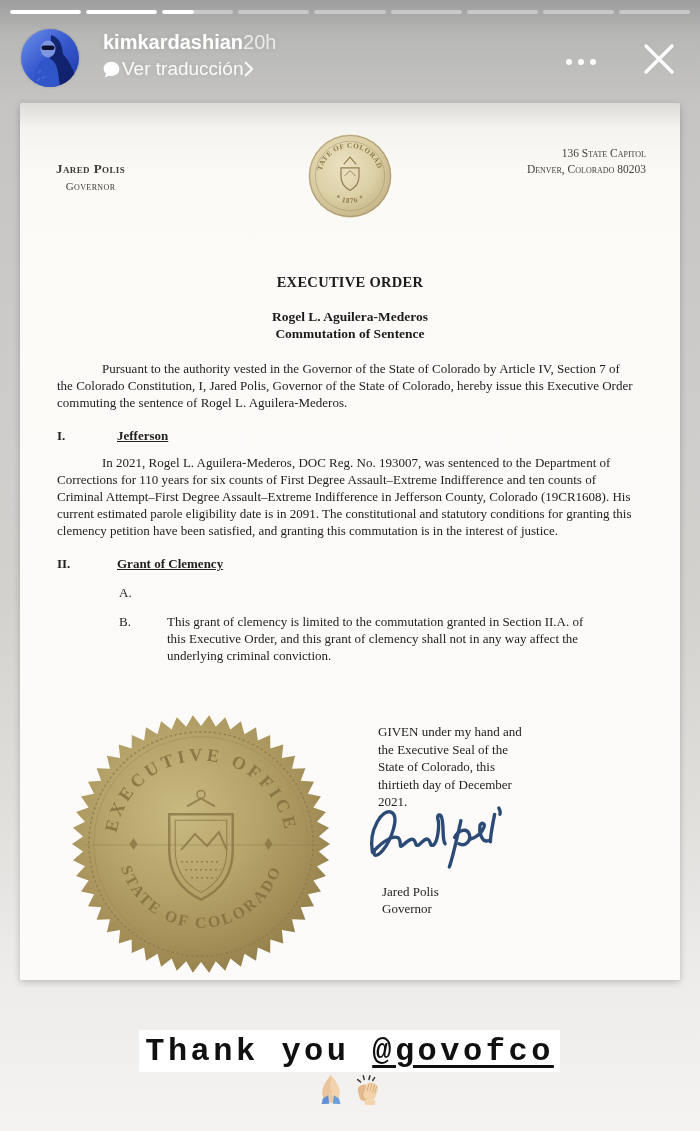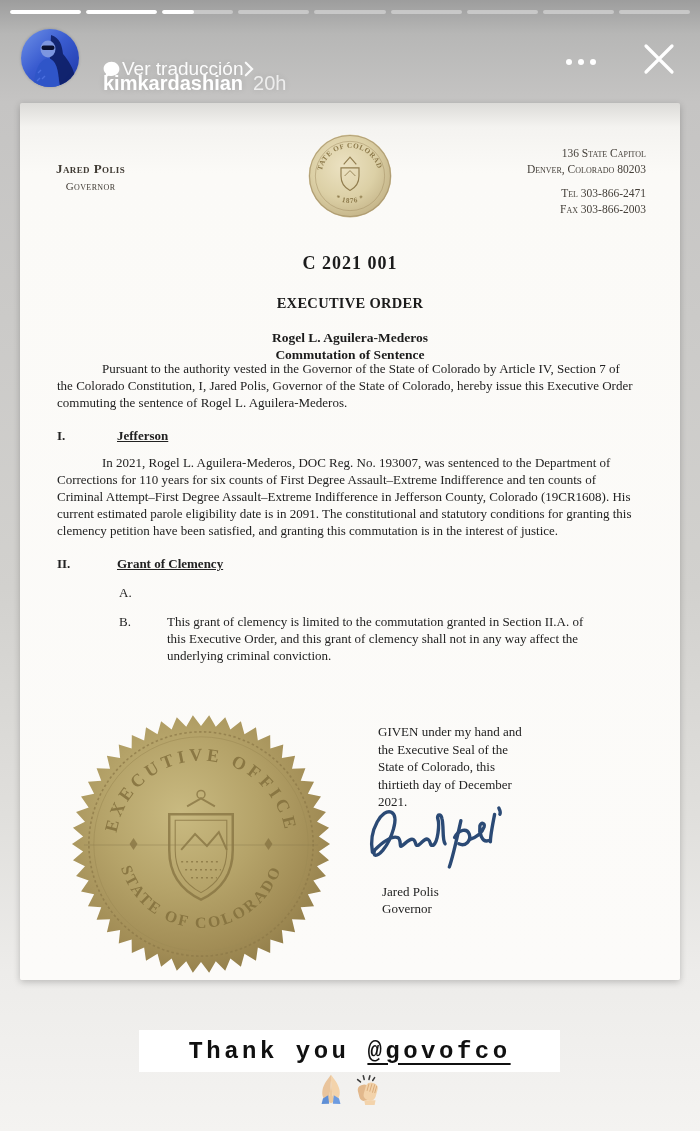--- a/index.html
+++ b/index.html
@@ -7,21 +7,21 @@
     position:relative;width:700px;height:1131px;overflow:hidden;
     background:linear-gradient(180deg,#9d9d9d 0%,#b7b7b6 3%,#c5c4c3 9%,#cbcac8 28%,#d2d1ce 52%,#e0dfdc 72%,#edecea 86%,#f4f3f1 100%);
     font-family:"Liberation Sans",sans-serif;
   }
   
   .progress-row{position:absolute;top:10px;left:10px;right:10px;height:4px;display:flex;gap:5px;}
   .seg{flex:1;background:rgba(255,255,255,0.38);border-radius:2px;overflow:hidden;}
   .seg i{display:block;height:100%;background:#fff;border-radius:2px;}
   .avatar{position:absolute;left:21px;top:29px;width:58px;height:58px;border-radius:50%;overflow:hidden;
     background:linear-gradient(135deg,#6f92e8 0%,#3a5cd0 45%,#1d37a8 100%);box-shadow:0 0 3px rgba(0,0,0,.2);}
-  .user-row{position:absolute;left:103px;top:31px;display:flex;align-items:baseline;gap:10px;text-shadow:0 0 6px rgba(0,0,0,.12);margin-top:41px;}
+  .user-row{position:absolute;left:103px;top:31px;display:flex;align-items:baseline;text-shadow:0 0 6px rgba(0,0,0,.12);}
   .username{color:#fff;font-size:20px;font-weight:700;}
   .timestamp{color:rgba(255,255,255,.75);font-size:20px;}
   .translation-row{position:absolute;left:101px;top:58px;display:flex;align-items:center;
     color:rgba(255,255,255,.95);font-size:19px;text-shadow:0 0 6px rgba(0,0,0,.12);}
   .more-dots{position:absolute;left:566px;top:58px;display:flex;gap:6px;align-items:center;height:8px;}
   .more-dots i{width:6px;height:6px;border-radius:50%;background:#fff;display:block;}
   .close-btn{position:absolute;left:641px;top:41px;width:36px;height:36px;}
   
   .page{position:absolute;left:20px;top:103px;width:660px;height:877px;border-radius:2px;
     background:linear-gradient(180deg,#dcdbd8 0,#f4f3f0 24px,#fbfaf7 70px,#fcfbf9 100%);
@@ -46,21 +46,21 @@
   .clemency-item{display:flex;margin-top:12px;}
   .item-label{margin-left:62px;width:48px;}
   .item-text{width:435px;}
   .exec-seal{position:absolute;left:50px;top:610px;width:262px;height:262px;}
   .given-block{position:absolute;left:358px;top:620px;width:158px;font-size:13px;line-height:17.5px;color:#222;}
   .signature{position:absolute;left:344px;top:694px;width:158px;height:80px;}
   .signer{position:absolute;left:362px;top:780px;font-size:13px;line-height:17px;color:#222;}
   
   .sticker{position:absolute;left:139px;top:1030px;width:421px;height:42px;background:#fff;
     display:flex;align-items:center;justify-content:center;}
-  .sticker-text{font-family:"Liberation Mono","DejaVu Sans Mono",monospace;font-weight:700;font-size:24px;letter-spacing:3.5px;color:#101010;white-space:nowrap;}
+  .sticker-text{font-family:"Liberation Mono","DejaVu Sans Mono",monospace;font-weight:700;font-size:32px;letter-spacing:3.5px;color:#101010;white-space:nowrap;}
   .mention{text-decoration:underline;text-underline-offset:5px;}
   .emoji-row{position:absolute;left:139px;top:1072px;width:421px;display:flex;justify-content:center;gap:3px;}
   .emoji-row svg{width:34px;height:34px;}
 </style>
 </head>
 <body>
 
 <div class="stage">
 
   <div class="progress-row">
@@ -159,28 +159,23 @@
       <g stroke="#917d4e" fill="none" stroke-width="1.3">
         <path d="M40,41 h20 v9 c0,8 -4,13 -10,16 c-6,-3 -10,-8 -10,-16 z"></path>
         <path d="M43,37 l7,-8 l7,8"></path>
         <path d="M44,50 l6,-6 l6,6" stroke-width="1"></path>
       </g>
     </svg>
 
     <div class="lh-right">
       <div>136 State Capitol</div>
       <div>Denver, Colorado 80203</div>
-      <div class="lh-contact">
-        <div>Tel 303-866-2471</div>
-        <div>Fax 303-866-2003</div>
-      </div>
     </div>
 
     <div class="title-block">
-      <div class="order-number">C 2021 001</div>
       <div class="order-type">EXECUTIVE ORDER</div>
       <div class="subject">
         <div>Rogel L. Aguilera-Mederos</div>
         <div>Commutation of Sentence</div>
       </div>
     </div>
 
     <div class="doc-body">
       <p class="intro">Pursuant to the authority vested in the Governor of the State of Colorado by Article IV, Section 7 of the Colorado Constitution, I, Jared Polis, Governor of the State of Colorado, hereby issue this Executive Order commuting the sentence of Rogel L. Aguilera-Mederos.</p>
 

